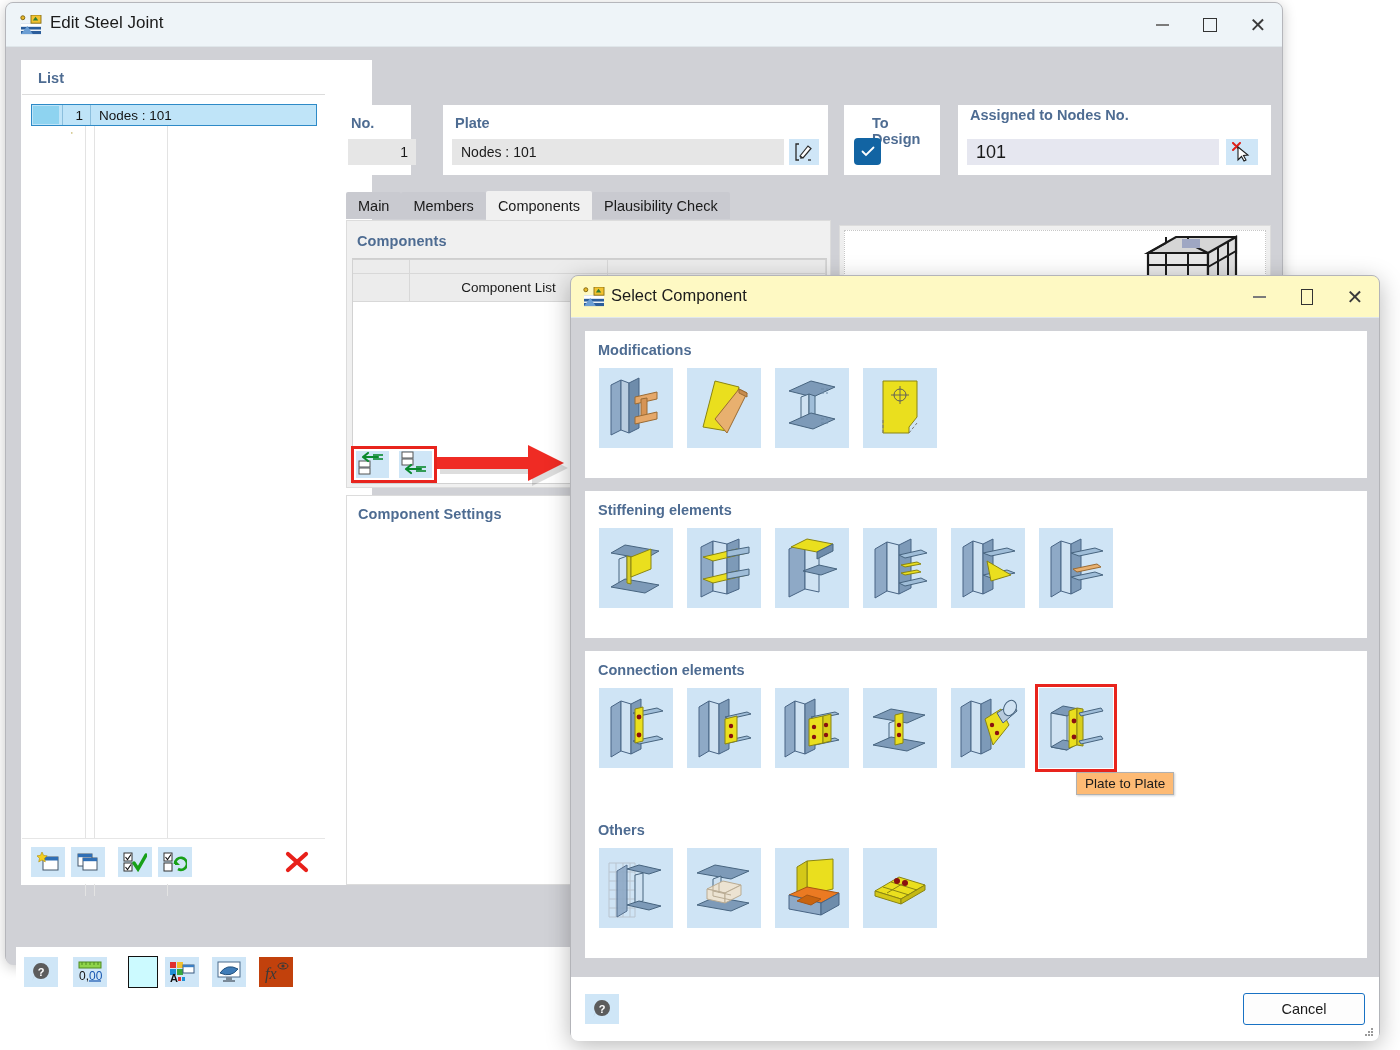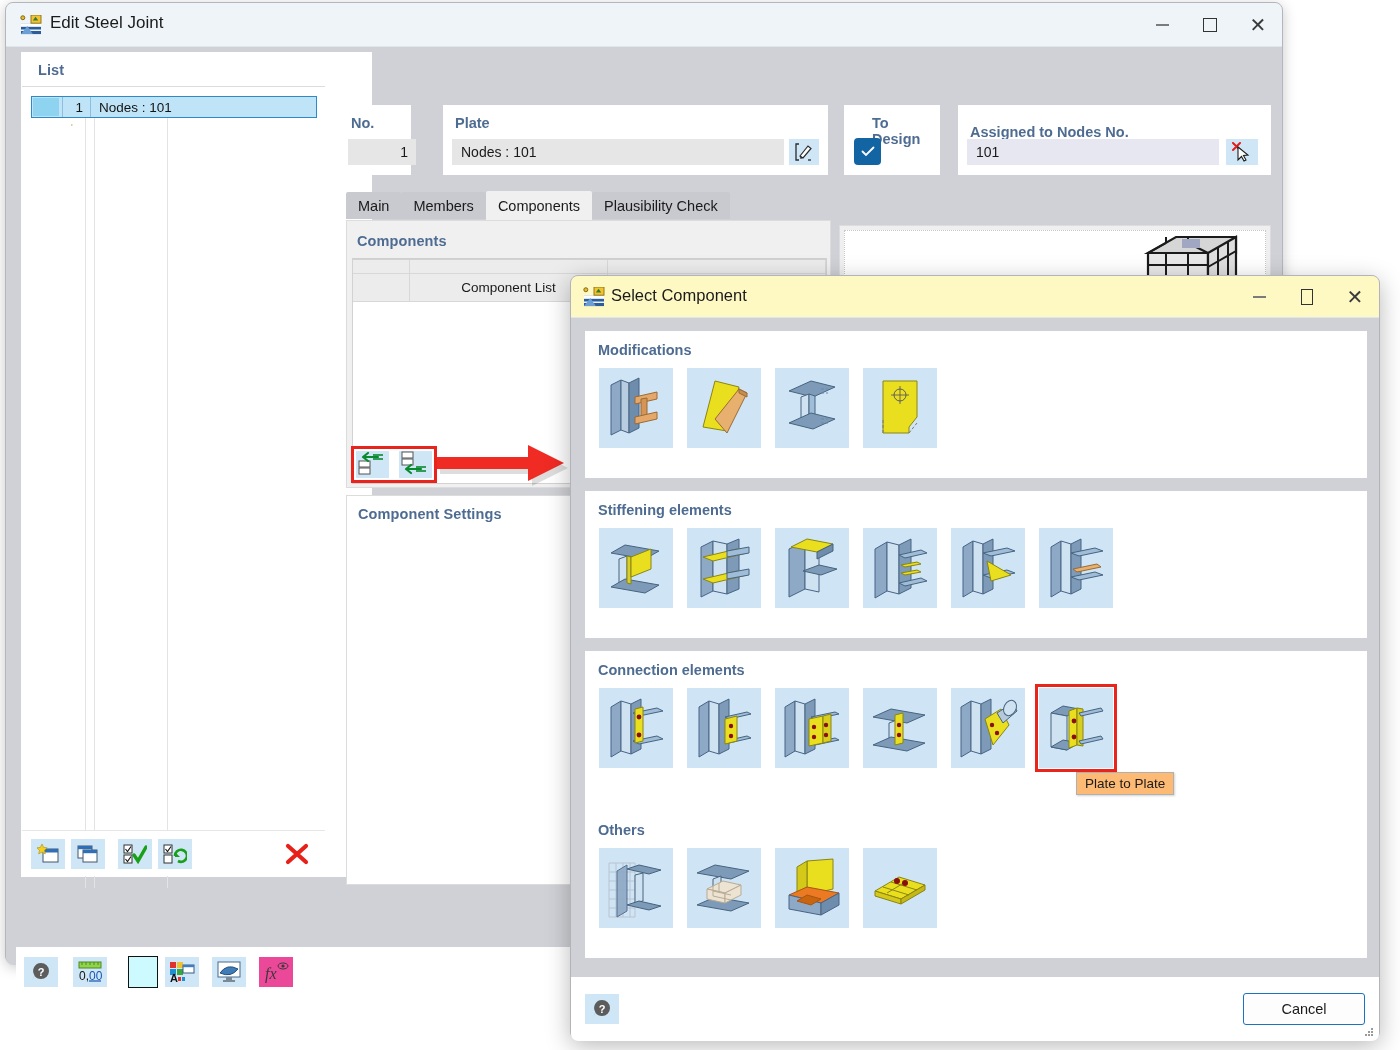--- a/index.html
+++ b/index.html
@@ -48,21 +48,21 @@
   .min-glyph { width:13px; height:1.5px; background:#7b7b7b; }
   .max-glyph { width:14px; height:14px; border:1.6px solid #333; }
   .close-glyph { font-size:20px; line-height:1; font-family:"DejaVu Sans",sans-serif; }
 
   
   .main-client {
     position:absolute; left:0; top:44px; width:100%; height:918px;
     background:#d0d1d6; border-radius:0 0 7px 7px;
   }
   .list-panel {
-    position:absolute; left:15px; top:5px; width:351px; height:825px;
+    position:absolute; left:15px; top:13px; width:351px; height:825px;
     background:#ffffff;
   }
   .panel-title {
     font-size:14.5px; font-weight:bold; color:#4e6c92;
     letter-spacing:0.1px;
   }
   .list-header {
     position:absolute; left:17px; top:10px;
   }
   .list-hr {
@@ -186,21 +186,21 @@
 
   
   .main-bottom {
     position:absolute; left:10px; top:900px; width:1258px; height:52px;
     background:#ffffff; border-radius:0 0 6px 6px;
   }
   .bbtn {
     position:absolute; top:10px; width:34px; height:30px;
     background:#cfe6f7; display:flex; align-items:center; justify-content:center;
   }
-  .bbtn.gray { background:#ec4899; }
+  .bbtn.gray { background:#c2410c; }
   .bbtn.white { background:#ccfaff; border:1px solid #111; }
 
   
   .win-dlg {
     position:absolute; left:570px; top:275px; width:810px; height:765px;
     background:#d0d1d6;
     border:1px solid #b3b4b9;
     border-radius:8px;
     box-shadow: 0 6px 24px rgba(0,0,0,0.28);
     z-index:100;
@@ -376,22 +376,22 @@
       <div class="fld-box design-box">
         <div class="fld-label" style="position:absolute;left:12px;top:10px;margin-left:16px;">To Design</div>
         <div class="chk" style="position:absolute;left:10px;top:33px;">
           <svg width="14" height="11" viewBox="0 0 14 11">
               <path d="M1.5 5.5 L5 9 L12.5 1.5" stroke="#fff" stroke-width="1.8" fill="none" stroke-linecap="round"></path>
             </svg>
         </div>
       </div>
 
       <div class="fld-box nodes-box">
-        <div class="fld-label" style="position:absolute;left:12px;top:19px;">Assigned to Nodes No.</div>
-        <div style="position:absolute;left:9px;top:34px;width:252px;height:26px;background:#e6e7f0;display:flex;align-items:center;padding-left:9px;font-size:14px;color:#1a1a1a;">101</div>
+        <div class="fld-label" style="position:absolute;left:12px;top:2px;">Assigned to Nodes No.</div>
+        <div style="position:absolute;left:9px;top:34px;width:252px;height:26px;background:#e6e7f0;display:flex;align-items:center;padding-left:9px;font-size:18px;color:#1a1a1a;">101</div>
         <div class="sq-btn" style="position:absolute;left:268px;top:34px;width:32px;height:26px;">
           <svg width="22" height="20" viewBox="0 0 22 20">
             <path d="M2 1 L9 8 M9 1 L2 8" stroke="#e02018" stroke-width="2" stroke-linecap="round"></path>
             <path d="M7 5 L7 18 L10.5 14.5 L13 19 L15 18 L12.5 13.5 L17 13 Z" fill="#ffffff" stroke="#1c1c1c" stroke-width="1.1"></path>
           </svg>
         </div>
       </div>
 
       <div class="tabs">
         <div class="tab">Main</div>

